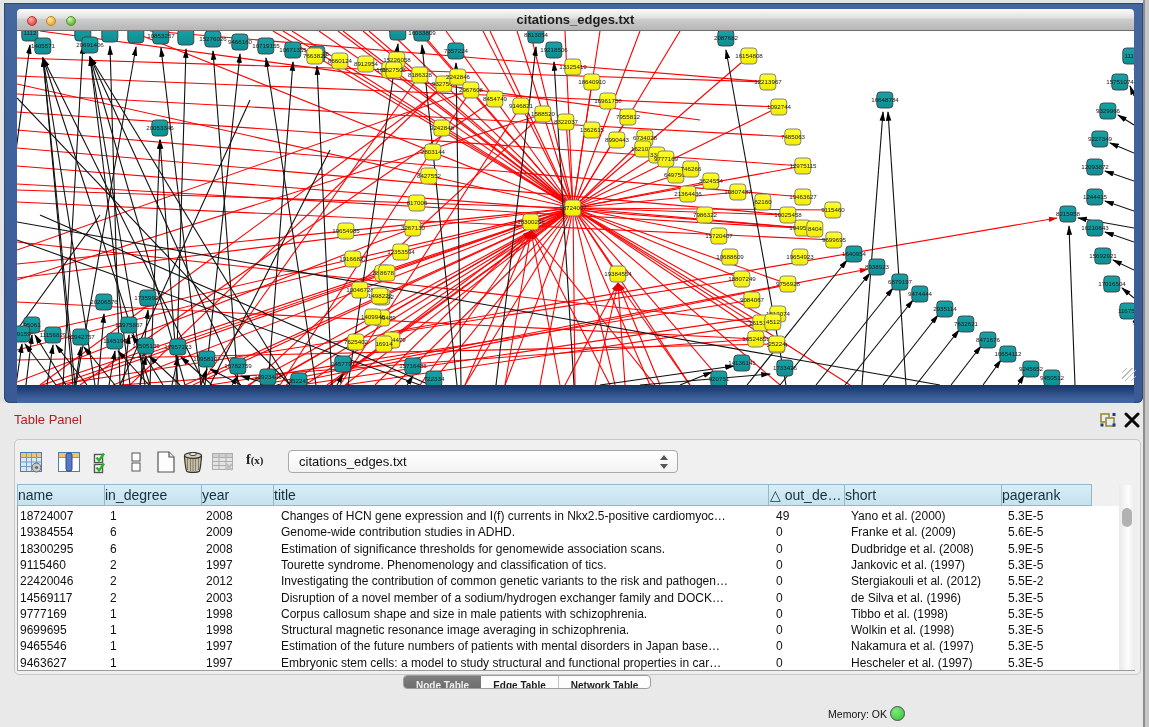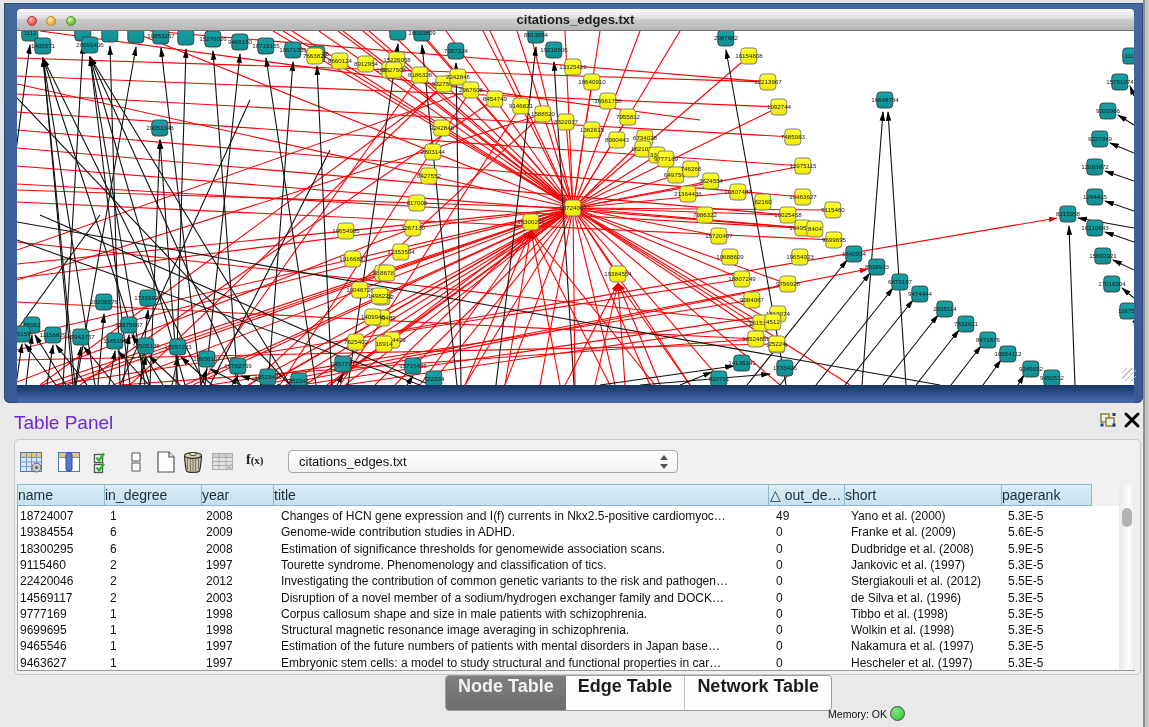--- a/index.html
+++ b/index.html
@@ -12,39 +12,39 @@
 #titlebar { position:absolute; left:13px; top:6px; width:1117px; height:22px;
   background:linear-gradient(180deg,#fbfbfb 0%,#dedede 45%,#cdcdcd 46%,#b6b6b6 100%);
   border-bottom:1px solid #6f6f6f; border-radius:4px 4px 0 0; }
 #titlebar .title { position:absolute; left:0; right:0; top:3px; text-align:center;
   font-size:13px; font-weight:bold; color:#1d1d1d; }
 .tl { position:absolute; top:7px; width:10px; height:10px; border-radius:50%; }
 #canvas { position:absolute; left:13px; top:28px; width:1117px; height:354px; background:#fff; }
 #grip { position:absolute; left:1105px; top:337px; width:14px; height:13px;
   background:repeating-linear-gradient(135deg,transparent 0 3px,#b9b9b9 3px 4px); }
 #panel { position:absolute; left:0; top:403px; width:1143px; height:324px; background:#e9e9e9; }
-#panel .cap { position:absolute; left:14px; top:9px; font-size:19px; color:#6d28d9; }
+#panel .cap { position:absolute; left:14px; top:9px; font-size:13px; color:#b91c1c; }
 #toolc { position:absolute; left:14px; top:36px; width:1127px; height:236px;
   background:#f0f0f0; border:1px solid #c8c8c8; border-radius:5px; }
 #combo { position:absolute; left:288px; top:47px; width:390px; height:23px; background:linear-gradient(#ffffff,#f2f2f2);
   border:1px solid #a9a9a9; border-radius:4px; font-size:13px; color:#111; line-height:21px; padding-left:10px; }
 #thead { position:absolute; left:17px; top:484px; width:1075px; height:22px;
   background:linear-gradient(#d9edf6,#c5e2ef); border:1px solid #8fb9cf; }
 .hc { position:absolute; top:0; height:22px; border-right:1px solid #8fb9cf; font-size:14px;
   color:#15303d; text-align:left; line-height:21px; overflow:hidden; }
 #tbody { position:absolute; left:17px; top:506px; width:1118px; height:165px;
   background:#fff; border:1px solid #9a9a9a; border-top:none; }
 .trow { position:absolute; left:0; width:1118px; height:16px; font-size:12px; color:#101010; }
 .trow span { position:absolute; top:1px; white-space:nowrap; }
 #vscroll { position:absolute; left:1119px; top:485px; width:16px; height:185px;
   background:linear-gradient(90deg,#e9e9e9,#fdfdfd 60%,#eaeaea); }
 #vthumb { position:absolute; left:3px; top:23px; width:10px; height:19px; background:#b2b2b2; border-radius:5px; }
-#tabs { position:absolute; left:445px; top:675px; height:36px; display:flex;
+#tabs { position:absolute; left:403px; top:675px; height:14px; display:flex;
   border:1px solid #9d9d9d; border-radius:4px; overflow:hidden; background:#fdfdfd;
-  font-size:18px; font-weight:bold; }
+  font-size:10px; font-weight:bold; }
 #tabs div { padding:1px 12px 0; line-height:18px; color:#1c1c1c; }
 #tabs .sel { background:linear-gradient(#7f7f7f,#6e6e6e); color:#f2f2f2; }
 #tabs .sep { width:1px; padding:0; background:#c2c2c2; }
 #status { position:absolute; left:0; top:698px; width:917px; height:29px; }
 #status .mem { position:absolute; right:30px; top:10px; font-size:10.5px; color:#111; }
 #memled { position:absolute; right:12px; top:8px; width:15px; height:15px; border-radius:50%;
   background:radial-gradient(circle at 35% 30%,#7fe87f,#2fc62f); border:1.5px solid #4a4a4a; }
 #rstrip { position:absolute; left:1143px; top:0; width:6px; height:727px;
   background:linear-gradient(90deg,#8d8d8d 0 2px,#c6c6c6 2px); }
 .icon { position:absolute; top:47px; }
@@ -665,21 +665,21 @@
         <span style="left:833px">Jankovic et al. (1997)</span>
         <span style="left:990px">5.3E-5</span>
       </div>
       <div class="trow" style="top:67px">
         <span style="left:2px">22420046</span>
         <span style="left:92px">2</span>
         <span style="left:188px">2012</span>
         <span style="left:263px">Investigating the contribution of common genetic variants to the risk and pathogen…</span>
         <span style="left:758px">0</span>
         <span style="left:833px">Stergiakouli et al. (2012)</span>
-        <span style="left:990px">5.5E-5</span>
+        <span style="left:990px">5.5E-2</span>
       </div>
       <div class="trow" style="top:84px">
         <span style="left:2px">14569117</span>
         <span style="left:92px">2</span>
         <span style="left:188px">2003</span>
         <span style="left:263px">Disruption of a novel member of a sodium/hydrogen exchanger family and DOCK…</span>
         <span style="left:758px">0</span>
         <span style="left:833px">de Silva et al. (1996)</span>
         <span style="left:990px">5.3E-5</span>
       </div>

